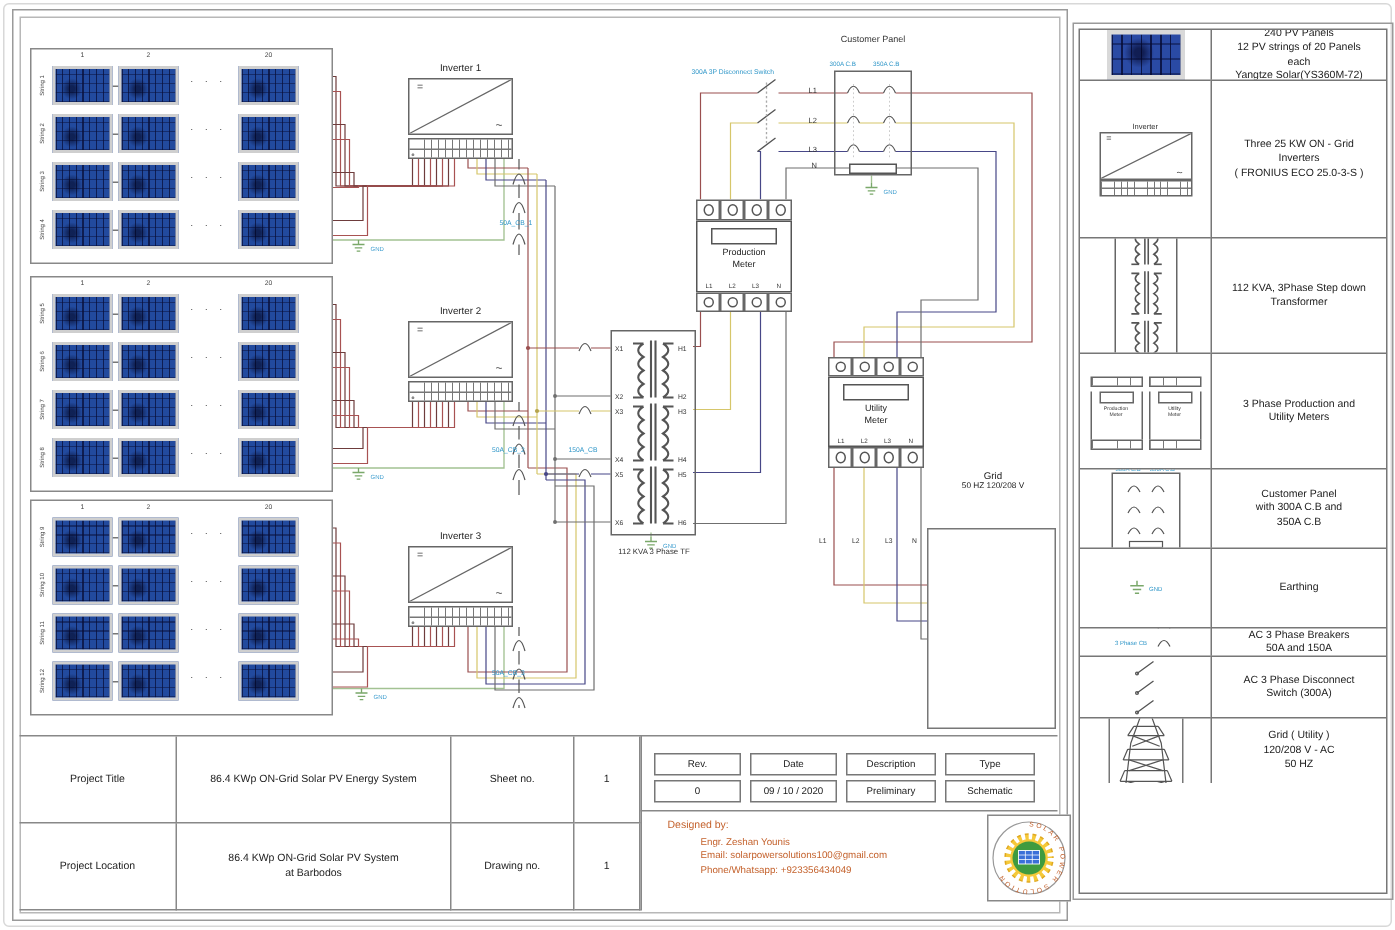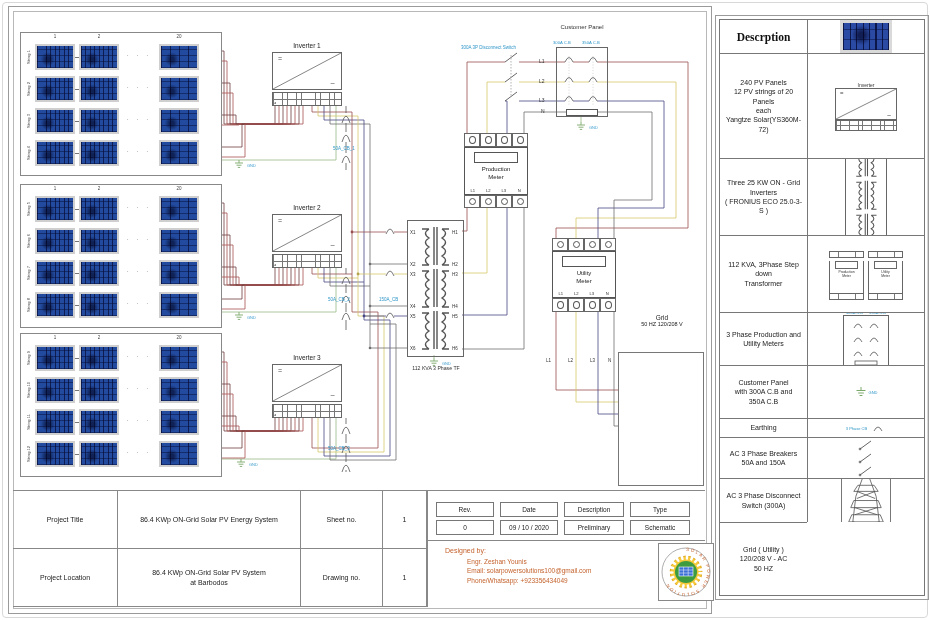--- a/index.html
+++ b/index.html
@@ -512,21 +512,20 @@
   <span class="dlab" style="left:608px;top:358px;font-size:4.5px">N</span>
 
   <div class="grid-label" style="left:618px;top:314px;width:88px">
     <div class="g1">Grid</div>
     <div class="g2">50 HZ   120/208 V</div>
   </div>
   <div class="gridbox" style="left:618px;top:352px;width:86px;height:134px"></div>
 
   <div class="legend-outer"></div>
   <div class="legend">
-    <div class="lhead">Descrption</div>
 
     <div>
         <div class="mini-pv"></div>
       </div>
     <div class="ldesc pre">240 PV Panels
 12 PV strings of 20 Panels
 each
 Yangtze Solar(YS360M-72)</div>
 
     <div>

